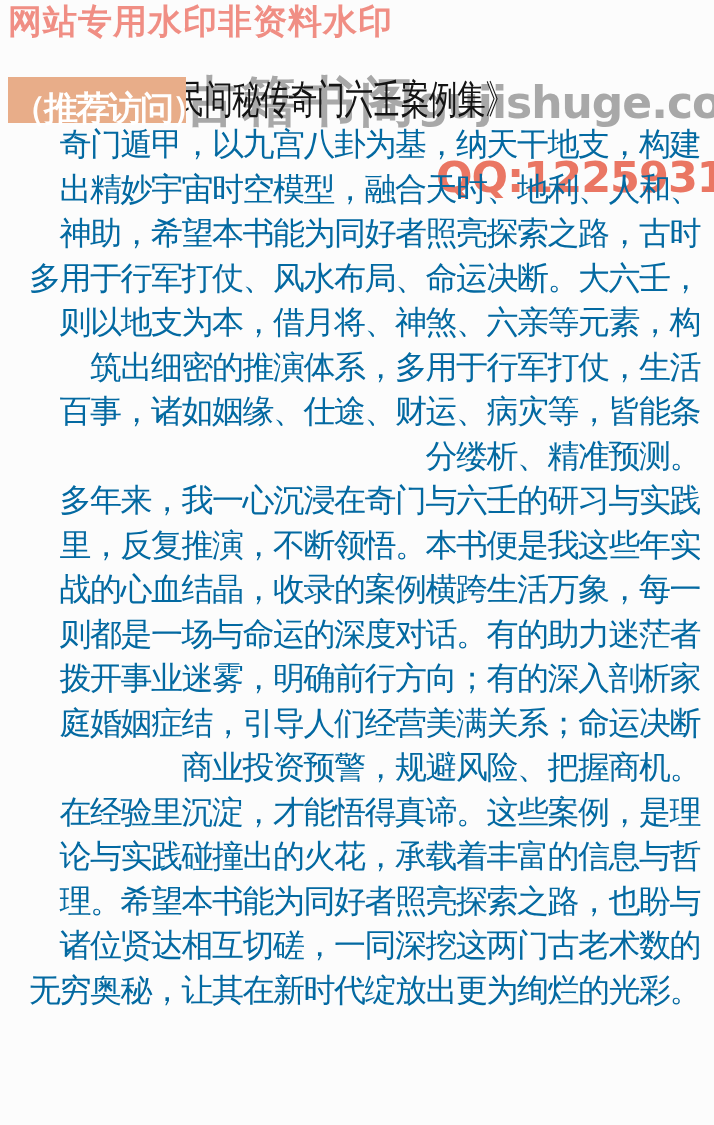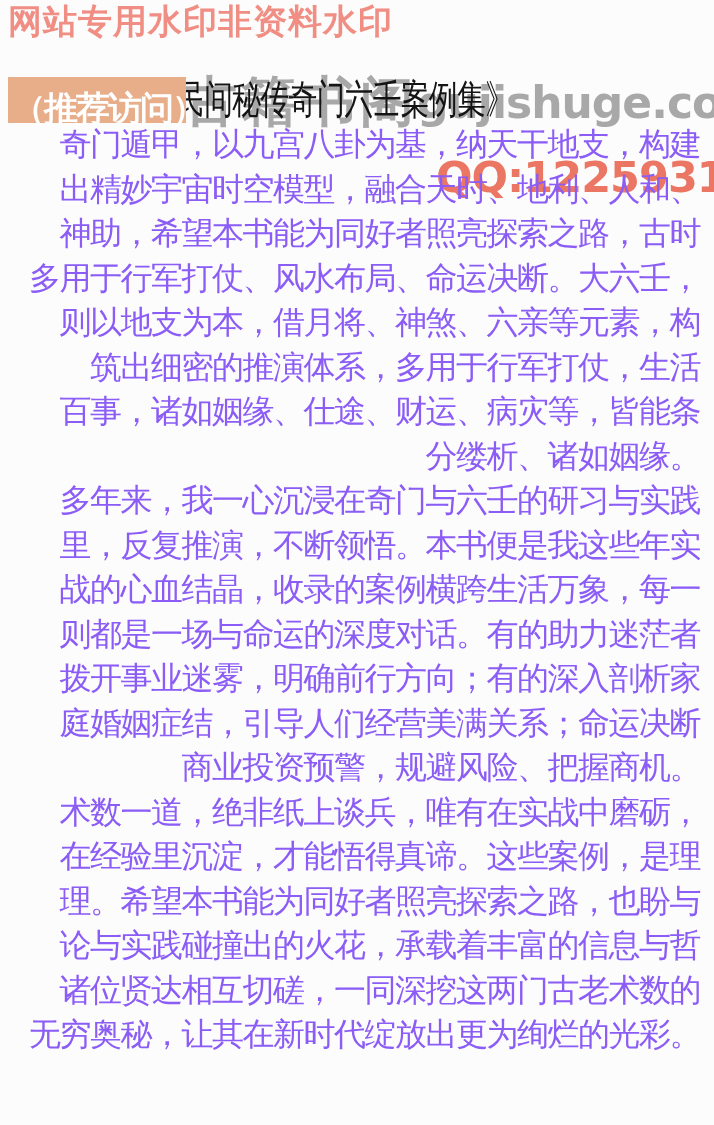--- a/index.html
+++ b/index.html
@@ -38,21 +38,21 @@
     transform:scaleX(.72);transform-origin:left top;letter-spacing:-1px;
   }
   .qq-watermark{
     position:absolute;left:436px;top:152px;z-index:0;
     font-family:"DejaVu Sans",sans-serif;font-weight:bold;
     font-size:43px;color:#e96b57;opacity:.92;white-space:nowrap;letter-spacing:-1px;
   }
   .body-text{
     position:absolute;left:28px;top:122px;width:672px;z-index:2;
     font-family:"DejaVu Serif","Liberation Serif",serif;
-    color:#8b5cf6;
+    color:#0369a1;
   }
   .body-line{
     height:44.5px;line-height:44.5px;font-size:32px;
     letter-spacing:-1.5px;white-space:nowrap;
   }
 </style>
 </head>
 <body>
 
 <div class="page">
@@ -72,29 +72,28 @@
   <div class="qq-watermark">QQ:122593197</div>
 
   <div class="body-text">
       <div class="body-line" style="padding-left: 6px;">奇门遁甲，以九宫八卦为基，纳天干地支，构建</div>
       <div class="body-line">出精妙宇宙时空模型，融合天时、地利、人和、</div>
       <div class="body-line">神助，希望本书能为同好者照亮探索之路，古时</div>
       <div class="body-line">多用于行军打仗、风水布局、命运决断。大六壬，</div>
       <div class="body-line">则以地支为本，借月将、神煞、六亲等元素，构</div>
       <div class="body-line">筑出细密的推演体系，多用于行军打仗，生活</div>
       <div class="body-line">百事，诸如姻缘、仕途、财运、病灾等，皆能条</div>
-      <div class="body-line">分缕析、诸如姻缘。</div>
+      <div class="body-line">分缕析、精准预测。</div>
       <div class="body-line">多年来，我一心沉浸在奇门与六壬的研习与实践</div>
       <div class="body-line">里，反复推演，不断领悟。本书便是我这些年实</div>
       <div class="body-line">战的心血结晶，收录的案例横跨生活万象，每一</div>
       <div class="body-line">则都是一场与命运的深度对话。有的助力迷茫者</div>
       <div class="body-line">拨开事业迷雾，明确前行方向；有的深入剖析家</div>
       <div class="body-line">庭婚姻症结，引导人们经营美满关系；命运决断</div>
       <div class="body-line">商业投资预警，规避风险、把握商机。</div>
-      <div class="body-line" style="padding-left: 18px;">术数一道，绝非纸上谈兵，唯有在实战中磨砺，</div>
       <div class="body-line">在经验里沉淀，才能悟得真谛。这些案例，是理</div>
+      <div class="body-line">论与实践碰撞出的火花，承载着丰富的信息与哲</div>
       <div class="body-line">理。希望本书能为同好者照亮探索之路，也盼与</div>
-      <div class="body-line">论与实践碰撞出的火花，承载着丰富的信息与哲</div>
       <div class="body-line">诸位贤达相互切磋，一同深挖这两门古老术数的</div>
       <div class="body-line">无穷奥秘，让其在新时代绽放出更为绚烂的光彩。</div>
     </div>
 
 </div>
 
 </body></html>

